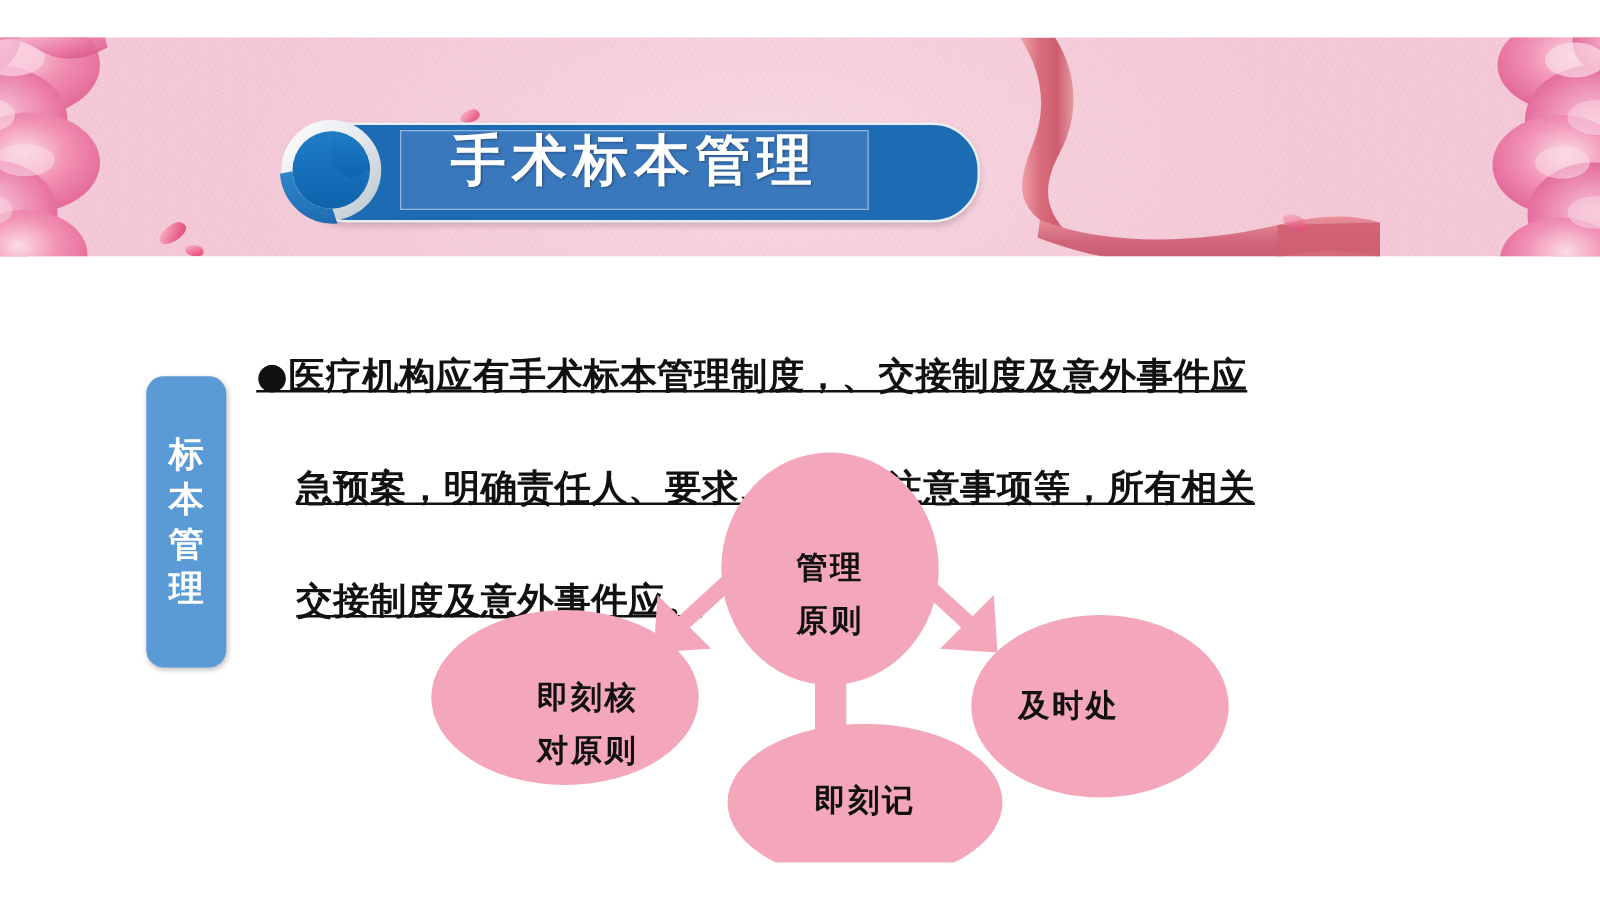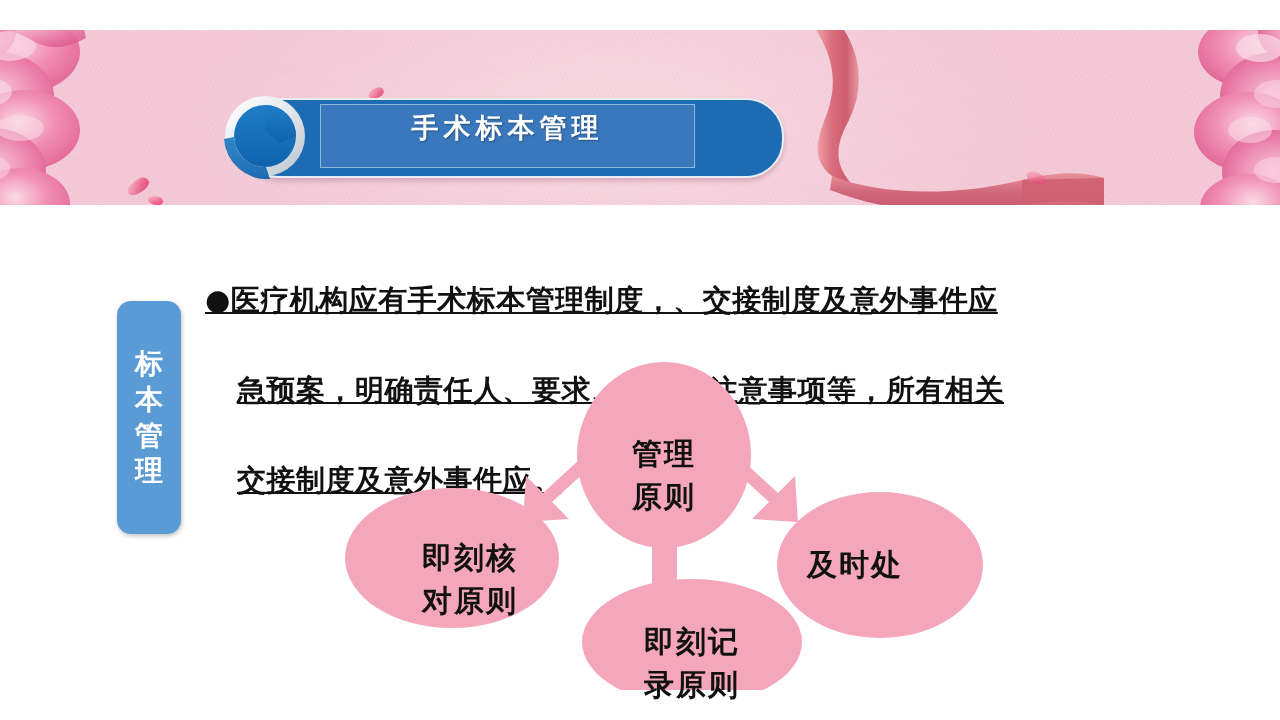--- a/index.html
+++ b/index.html
@@ -105,21 +105,21 @@
   .title-text {
     position: absolute;
     left: 98px;
     top: 11px;
     width: 375px;
     height: 48px;
     display: flex;
     align-items: center;
     justify-content: center;
     color: #ffffff;
-    font-size: 27px;
+    font-size: 44px;
     font-weight: bold;
     letter-spacing: 5px;
     font-family: "DejaVu Sans", "Liberation Sans", sans-serif;
     text-shadow: 1px 1px 2px rgba(0,0,0,0.35);
     white-space: nowrap;
   }
   .logo-icon {
     position: absolute;
     left: 0px;
     top: 0px;
@@ -182,21 +182,21 @@
     left: 300px;
     top: 350px;
     width: 720px;
     height: 340px;
   }
   .diagram svg { display: block; }
   .node-label {
     position: absolute;
     color: #111111;
     font-weight: bold;
-    font-size: 30px;
+    font-size: 25px;
     line-height: 43px;
     text-align: center;
     font-family: "DejaVu Sans", "Liberation Sans", sans-serif;
     letter-spacing: 2px;
     white-space: nowrap;
   }
   .node-label span { display: block; }
 </style>
 </head>
 <body>
@@ -360,21 +360,20 @@
       <span>原则</span>
     </div>
 
     <div class="node-label" style="left:80px; top:186px; width:180px;">
       <span>即刻核</span>
       <span>对原则</span>
     </div>
 
     <div class="node-label" style="left:302px; top:270px; width:180px;font-family:Liberation Serif, serif;">
       <span>即刻记</span>
-      <span>录原则</span>
     </div>
 
     <div class="node-label" style="left:465px; top:193px; width:180px;">
       <span>及时处</span>
     </div>
   </div>
 
 </div>
 
 </body></html>

